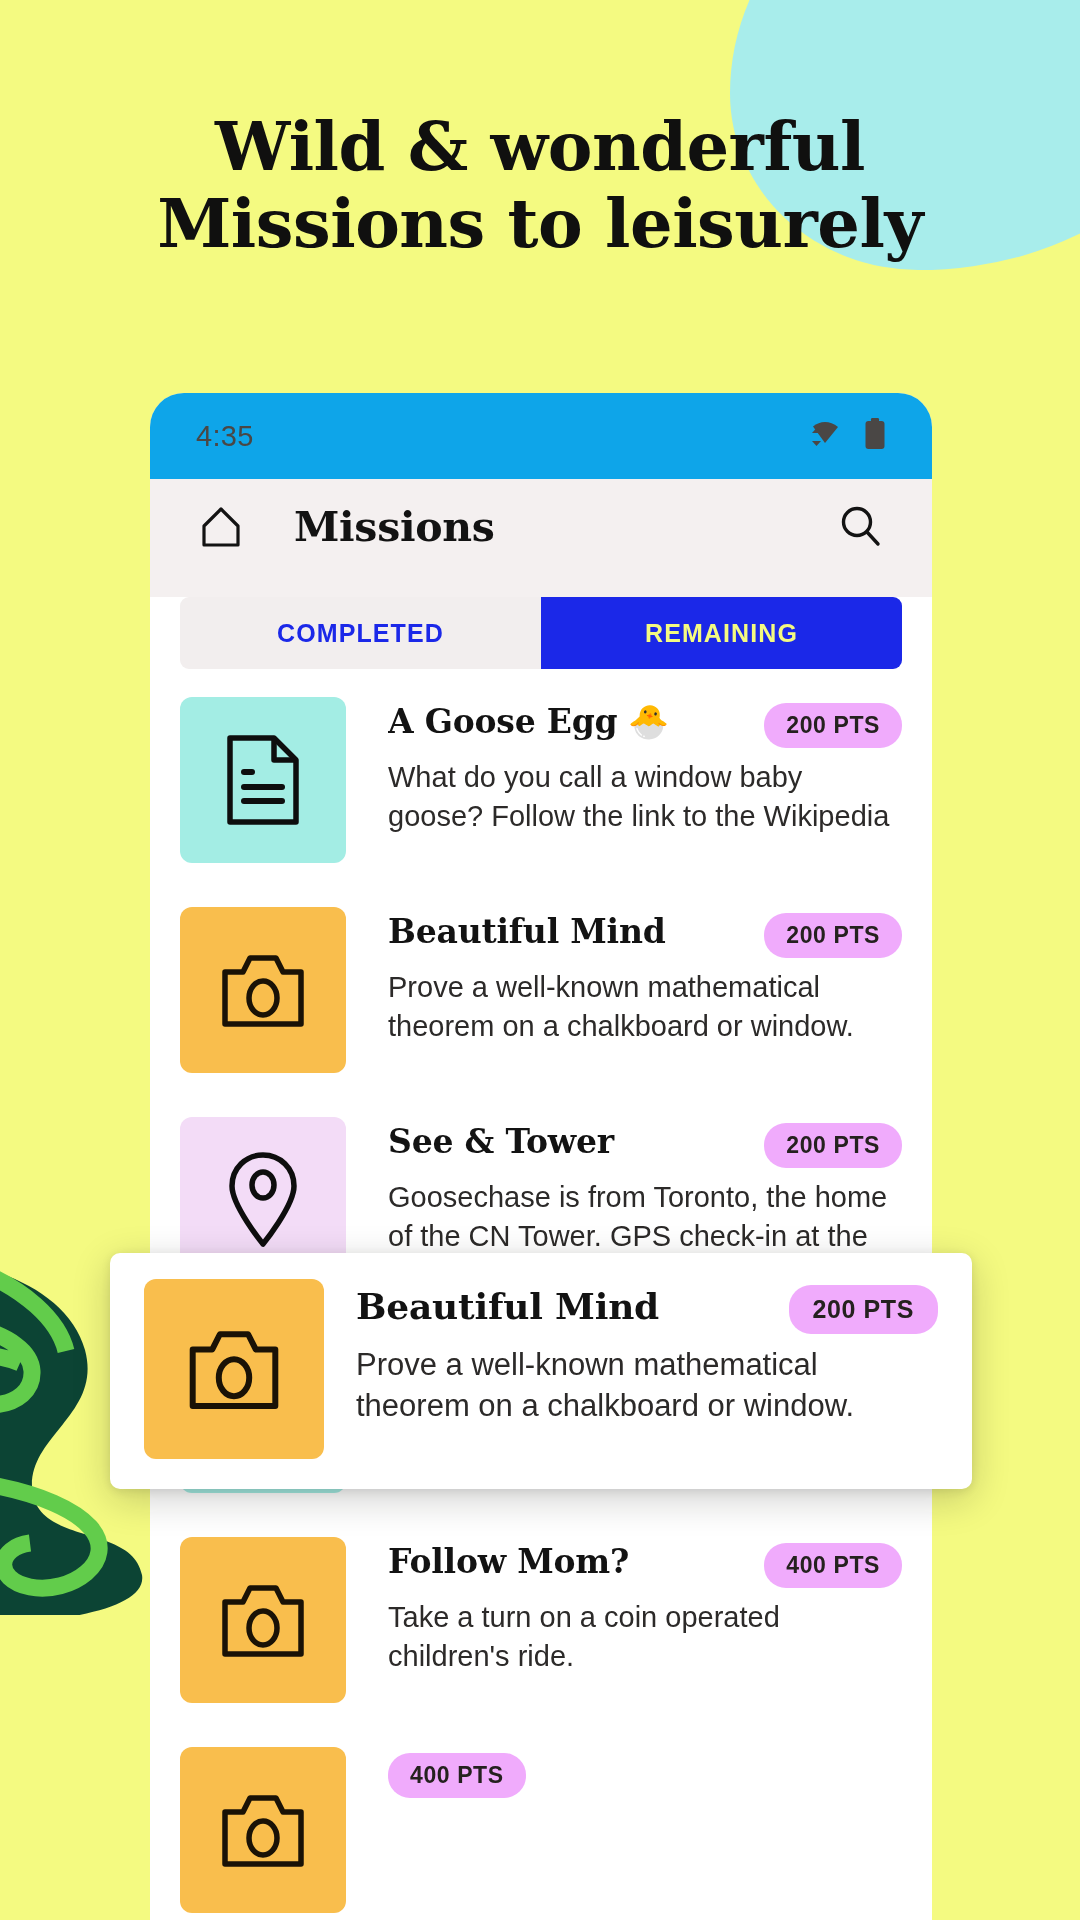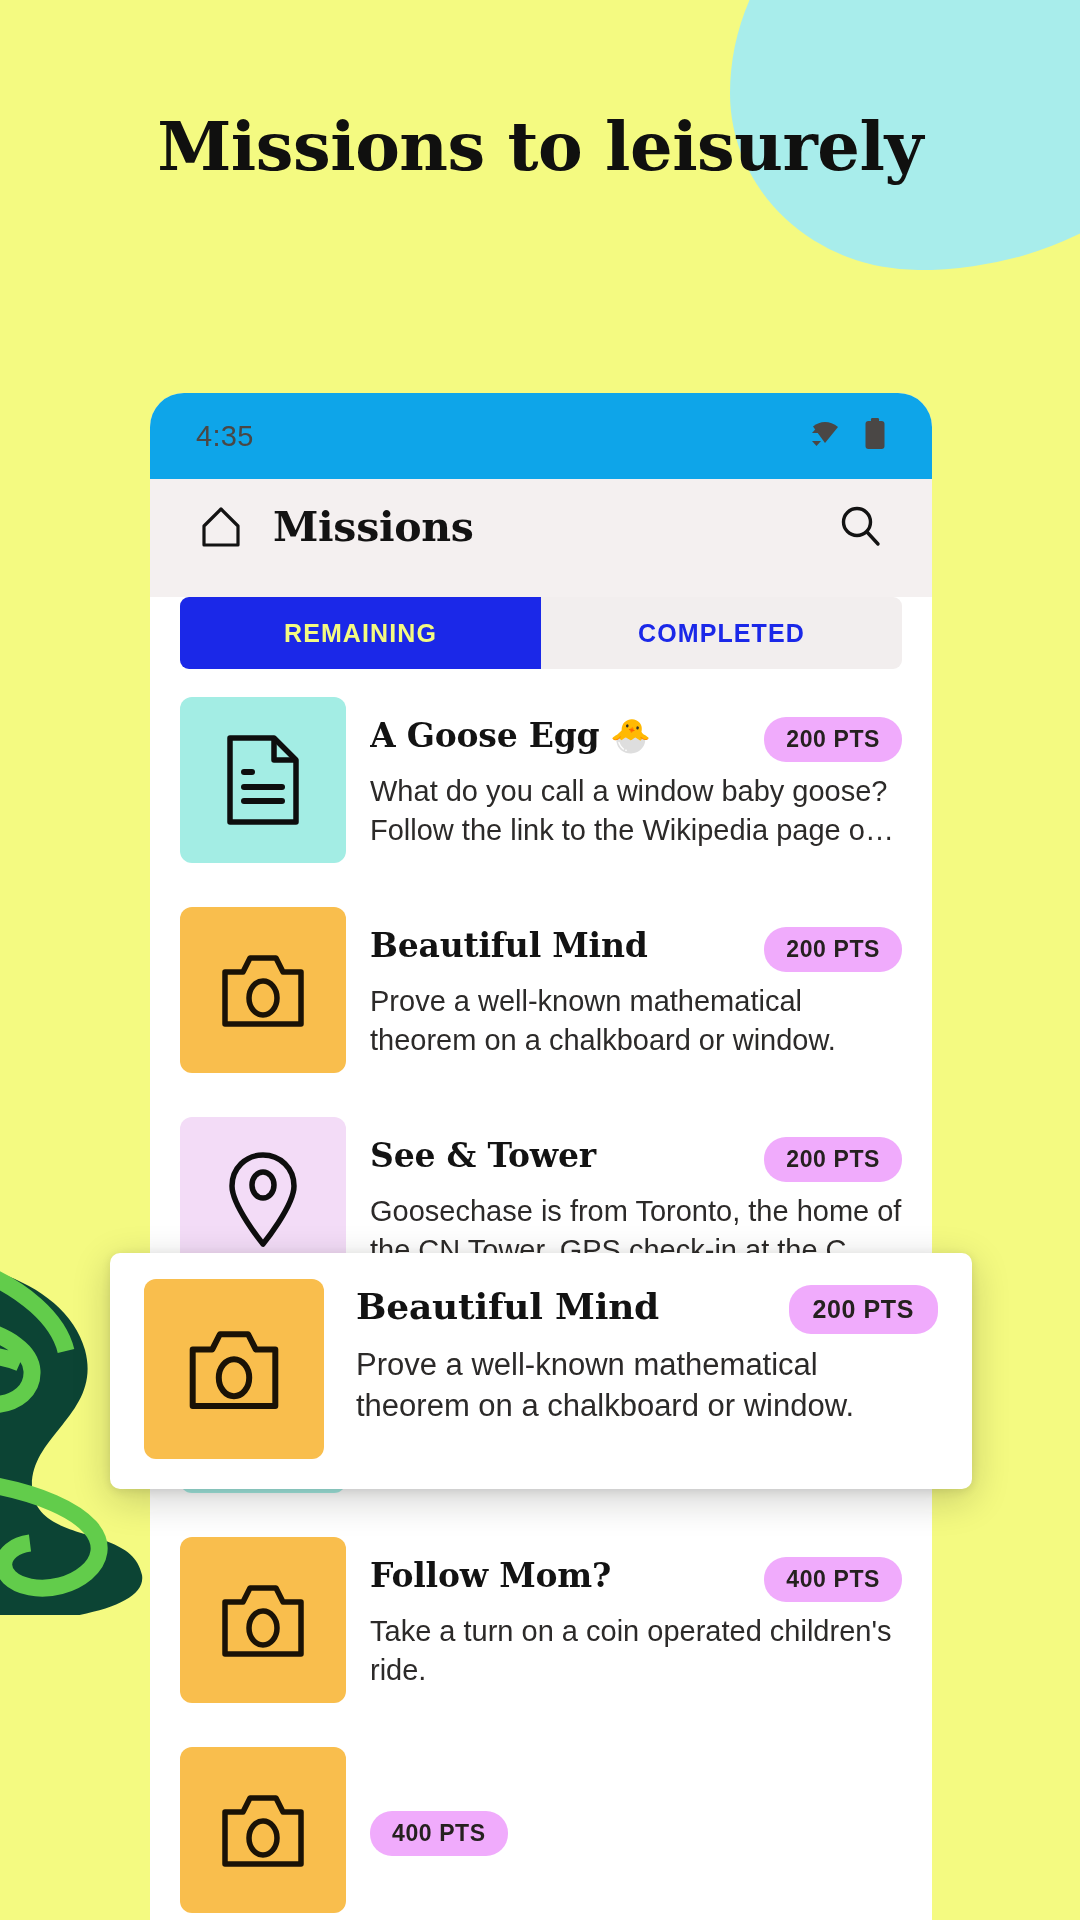--- a/index.html
+++ b/index.html
@@ -50,21 +50,21 @@
     height:86px; display:flex; align-items:center;
     justify-content:space-between; padding:0 46px 0 46px;
     background:#0ea5e9;
   }
   .status-time { font-size:29px; color:#4A4745; font-weight:400; letter-spacing:0.3px; }
   .status-icons { display:flex; align-items:center; gap:22px; }
 
   
   .appbar {
     height:96px; display:flex; align-items:center;
-    padding:0 46px; background:#F4F0F0; gap:27px;
+    padding:0 46px; background:#F4F0F0; gap:48px;
   }
   .appbar-title {
     font-family:"DejaVu Serif","Liberation Serif",serif;
     font-weight:700; font-size:41px; color:#131313;
     letter-spacing:-0.3px; flex:1;
   }
   .icon-btn { display:flex; align-items:center; justify-content:center; }
 
   
   .sheet { background:#FFFFFF; height:1348px; position:relative; }
@@ -78,23 +78,23 @@
     display:flex; overflow:hidden;
   }
   .tab { flex:1; display:flex; align-items:center; justify-content:center;
          font-size:25px; font-weight:700; letter-spacing:1.1px; }
   .tab.active { background:#1B28E8; color:#F4FA81; }
   .tab.inactive { color:#1B28E8; }
 
   
   .missions { padding:0 0 0 0; }
   .row {
-    display:flex; align-items:center;
+    display:flex; align-items:flex-start;
     padding:22px 30px 22px 30px;
-    gap:24px;
+    gap:42px;
     position:relative;
   }
   .tile {
     width:166px; height:166px; border-radius:12px;
     flex:0 0 166px;
     display:flex; align-items:center; justify-content:center;
   }
   .row-body { flex:1; padding-top:6px; min-width:0; }
   .row-head { display:flex; align-items:flex-start; gap:14px; }
   .row-title {
@@ -141,20 +141,21 @@
   <svg class="blob-green" viewBox="0 0 300 360">
     <path d="M0,12 C70,-8 185,22 205,95 C222,158 150,180 152,232 C155,292 252,268 262,320 C268,356 170,372 60,368 L0,366 Z" fill="#0C4434"></path>
     <path d="M-10,70 C60,56 150,76 152,116 C154,156 86,160 72,132 C58,104 104,92 140,108" fill="none" stroke="#62CC4B" stroke-width="17"></path>
     <path d="M-10,228 C70,214 178,236 210,272 C240,306 190,340 150,332 C112,324 118,292 150,288" fill="none" stroke="#62CC4B" stroke-width="17"></path>
     <path d="M-10,286 C28,280 72,292 74,316 C76,340 34,348 22,330" fill="none" stroke="#62CC4B" stroke-width="17"></path>
     <path d="M108,20 C140,34 178,62 186,96" fill="none" stroke="#62CC4B" stroke-width="17"></path>
   </svg>
 </div>
 
 <h1 class="headline">
+  <span>Wild &amp; wonderful</span>
   <span>Missions to leisurely</span>
 </h1>
 
 <div class="phone">
   <div class="phone-inner">
 
     <div class="statusbar">
       <div class="status-time">4:35</div>
       <div class="status-icons">
         <span>
@@ -184,22 +185,22 @@
         <svg width="50" height="50" viewBox="0 0 50 50">
           <circle cx="21" cy="20" r="13.5" fill="none" stroke="#131313" stroke-width="3.4"></circle>
           <line x1="31" y1="30" x2="42" y2="42" stroke="#131313" stroke-width="3.4" stroke-linecap="round"></line>
         </svg>
       </span>
     </div>
 
     <div class="sheet">
 
       <div class="tabs">
+        <div class="tab inactive">COMPLETED</div>
         <div class="tab active">REMAINING</div>
-        <div class="tab inactive">COMPLETED</div>
       </div>
 
       <div class="missions">
 
         <div class="row">
           <div class="tile" style="background:#A3EDE4">
             <svg width="86" height="96" viewBox="0 0 86 96">
               <path d="M10,6 L54,6 L76,28 L76,90 L10,90 Z" fill="none" stroke="#0E0E0E" stroke-width="5.5" stroke-linejoin="round"></path>
               <path d="M54,6 L54,28 L76,28" fill="none" stroke="#0E0E0E" stroke-width="5.5" stroke-linejoin="round"></path>
               <line x1="24" y1="40" x2="32" y2="40" stroke="#0E0E0E" stroke-width="6" stroke-linecap="round"></line>

